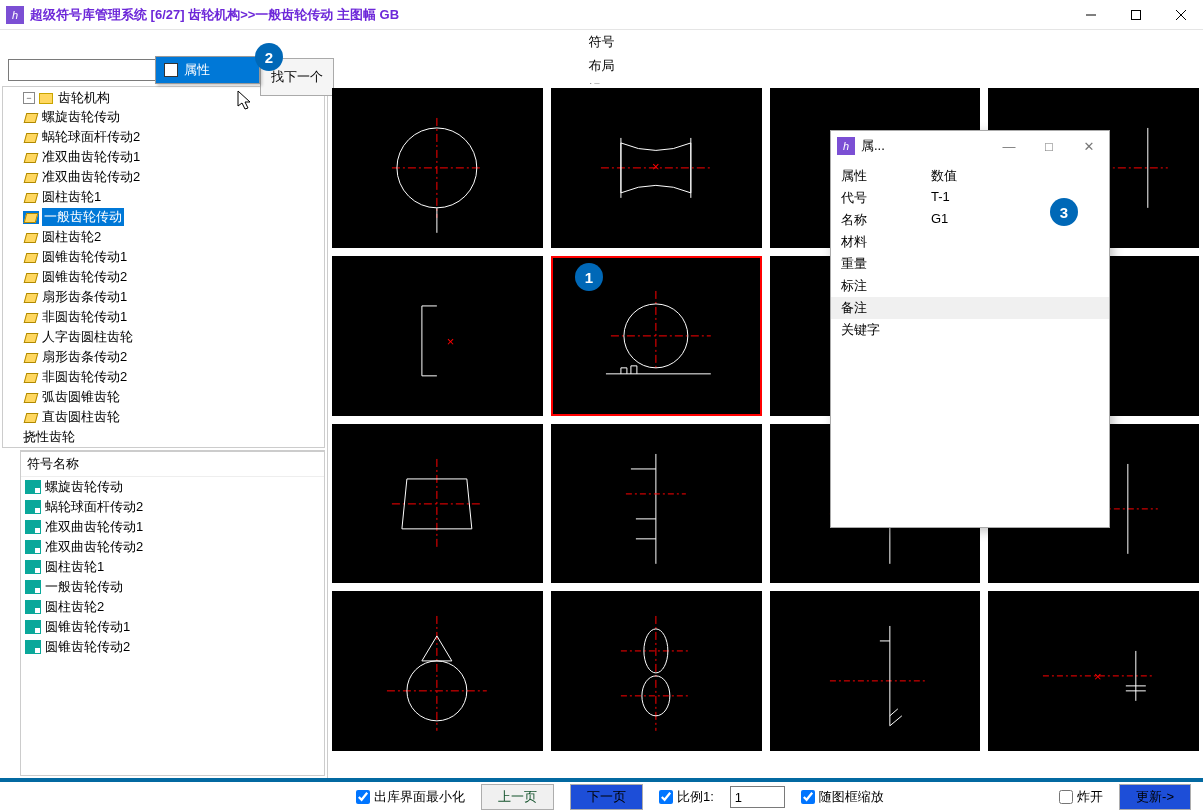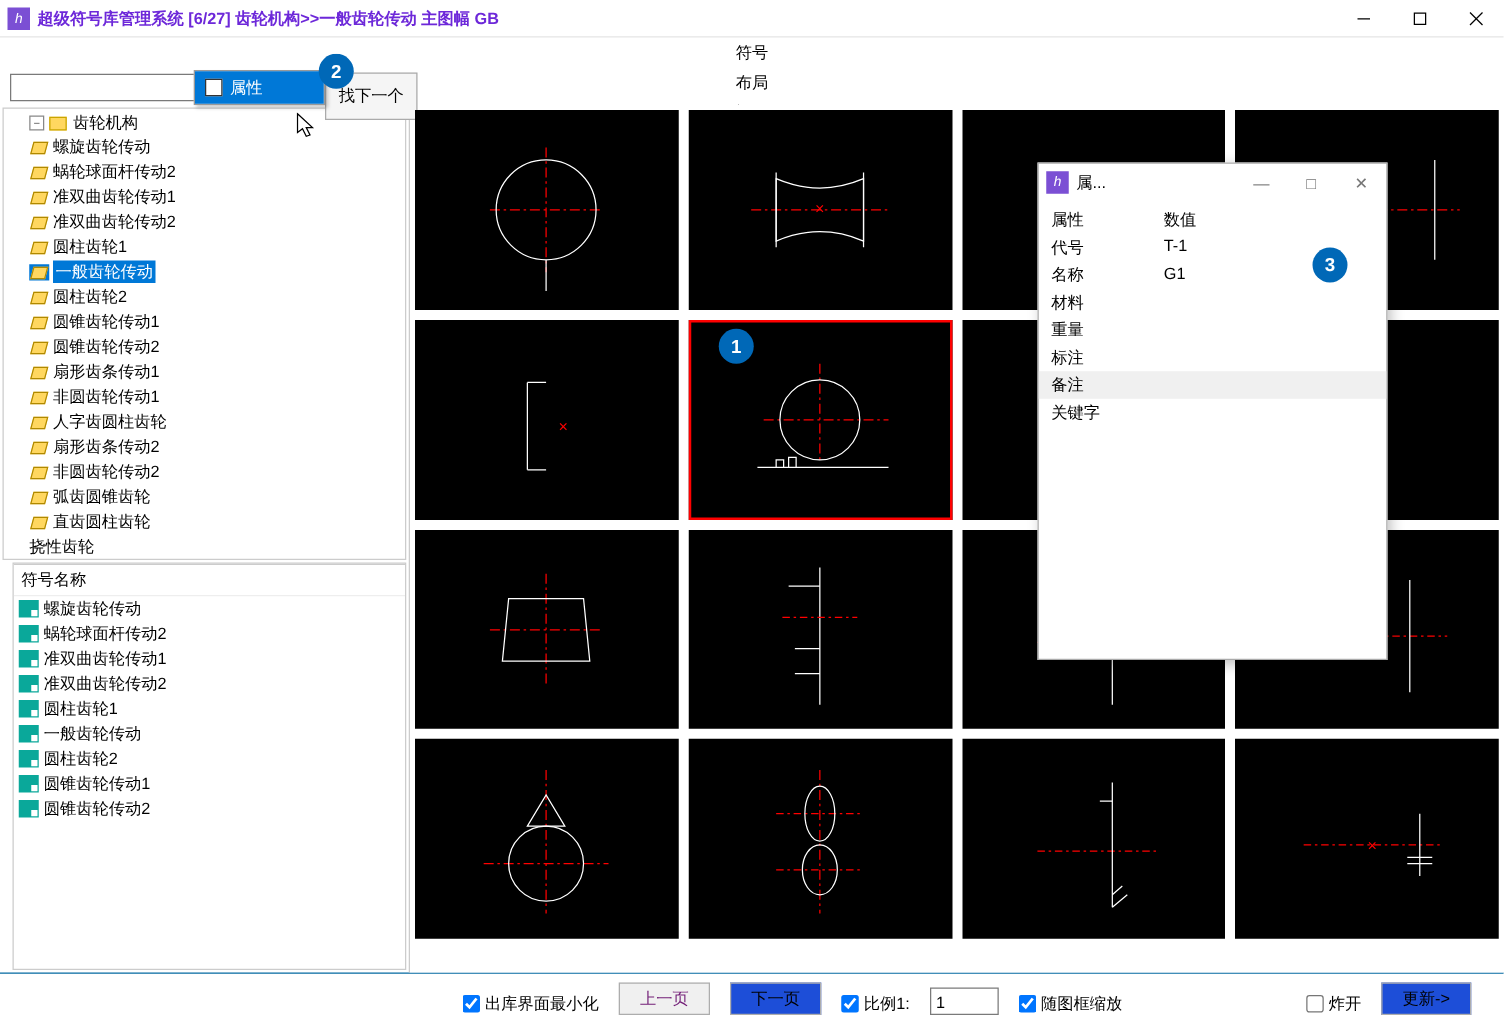--- a/index.html
+++ b/index.html
@@ -23,34 +23,34 @@
 .tree-root { margin-left: -20px; }
 .tree-root-label { display: flex; align-items: center; gap: 2px; }
 .tree-toggle { width: 12px; height: 12px; border: 1px solid #888; display: inline-flex; align-items: center; justify-content: center; font-size: 9px; line-height: 9px; color: #555; margin-right: 2px; }
 .folder-icon { width: 14px; height: 11px; background: #ffd760; border: 1px solid #c9a500; display: inline-block; margin-right: 3px; }
 .tree-item { display: flex; align-items: center; padding: 1px 0; cursor: pointer; }
 .tree-item .icon { width: 16px; height: 13px; margin-right: 3px; position: relative; }
 .tree-item .icon::before { content: ''; position: absolute; left: 2px; top: 2px; width: 10px; height: 8px; background: #ffd760; border: 1px solid #b08900; transform: skewX(-15deg); }
 .tree-item.selected .icon::before { background: #ffd760; }
 .tree-item.selected span { background: #0078d7; color: #fff; padding: 0 2px; }
 .list-header { padding: 3px 6px; font-weight: normal; border-top: 1px solid #ccc; border-bottom: 1px solid #eee; }
-.list { flex: 1; overflow: auto; border: 1px solid #ccc; margin: 0 2px 2px 10px; }
+.list { flex: 1; overflow: auto; border: 1px solid #ccc; margin: 0 2px 2px 20px; }
 .list-item { display: flex; align-items: center; padding: 1px 4px; cursor: pointer; }
 .list-item .licon { width: 16px; height: 14px; background: #0aa89a; margin-right: 4px; position: relative; }
 .list-item .licon::after { content: ''; position: absolute; right: 1px; bottom: 1px; width: 5px; height: 5px; background: #fff; }
 .right { flex: 1; background: #fff; overflow: auto; }
 .thumbs { display: grid; grid-template-columns: repeat(4, 1fr); gap: 8px; padding: 4px; background: #fff; }
 .thumb { background: #000; aspect-ratio: 211/160; position: relative; display: flex; align-items: center; justify-content: center; cursor: pointer; }
 .thumb.selected { outline: 2px solid #ff0000; outline-offset: -2px; }
 .thumb svg { width: 100%; height: 100%; }
-.footer { height: 34px; display: flex; align-items: flex-end; padding: 0 26px; gap: 16px; border-top: 1px solid #0369a1; }
+.footer { height: 34px; display: flex; align-items: center; padding: 0 12px; gap: 16px; border-top: 4px solid #0369a1; }
 .footer label { display: flex; align-items: center; gap: 4px; cursor: pointer; }
 .footer input[type=checkbox] { width: 14px; height: 14px; }
 .footer .btn { padding: 3px 16px; border: 1px solid #adadad; background: #1d4ed8; cursor: pointer; }
-.footer .btn.disabled { color: #701a75; background: #f0f0f0; }
+.footer .btn.disabled { color: #14532d; background: #f0f0f0; }
 .footer input[type=text] { width: 55px; height: 22px; border: 1px solid #7a7a7a; padding: 0 4px; }
 .footer .spacer { flex: 1; }
 .props-panel { position: absolute; left: 830px; top: 130px; width: 280px; height: 398px; background: #fff; border: 1px solid #aaa; box-shadow: 3px 3px 10px rgba(0,0,0,.25); z-index: 10; }
 .props-title { height: 30px; display: flex; align-items: center; padding: 0 0 0 6px; }
 .props-title .app-icon { width: 18px; height: 18px; background: #7b4fd4; margin-right: 6px; display: flex; align-items: center; justify-content: center; color: #fff; font-style: italic; font-size: 11px; }
 .props-title .t { flex: 1; }
 .props-title .pb { width: 40px; height: 30px; display: flex; align-items: center; justify-content: center; color: #777; cursor: pointer; }
 .props-body { padding: 4px 0; }
 .props-row { display: flex; padding: 2px 10px; }
 .props-row .k { width: 90px; }

